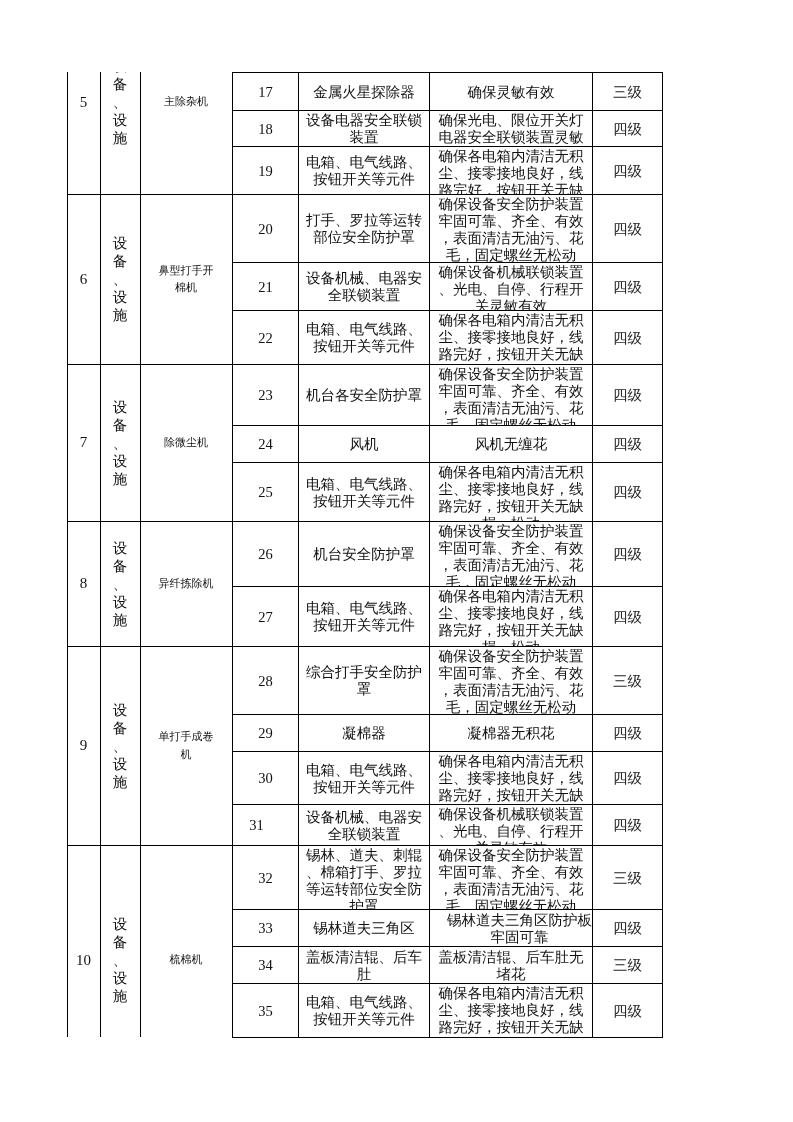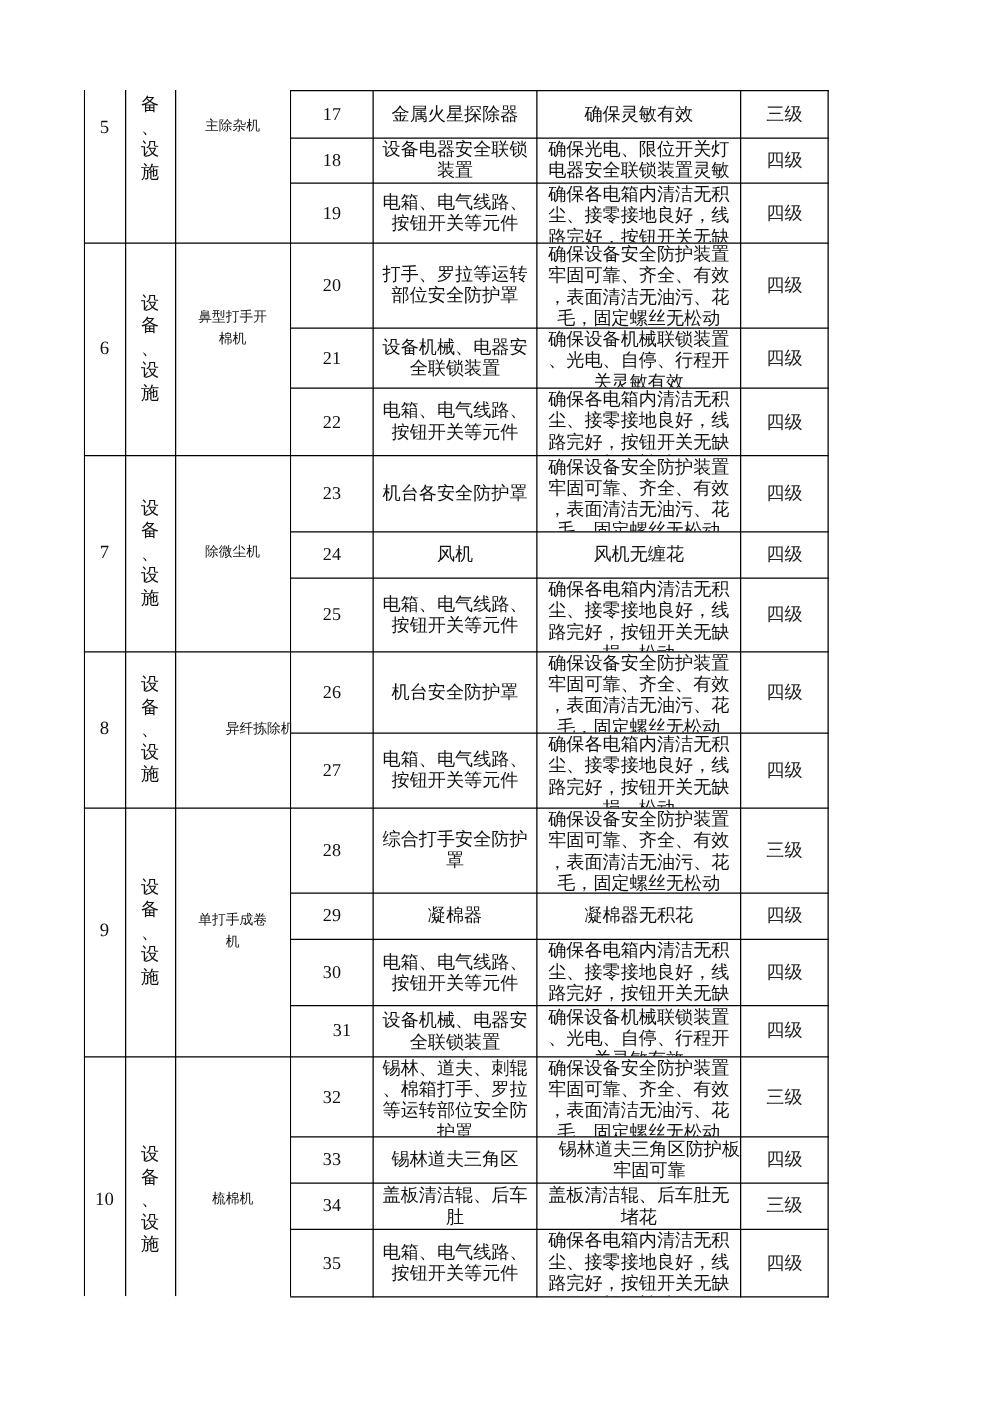--- a/index.html
+++ b/index.html
@@ -114,41 +114,41 @@
     <div class="gcell" style="left:73px;top:-62px;width:92px;height:184px;">
       <div class="mname">主除杂机</div>
     </div>
 
     <div class="gcell" style="left:0;top:122px;width:33px;height:170px;">
       <span class="gnum">6</span>
     </div>
     <div class="gcell" style="left:33px;top:122px;width:40px;height:170px;">
       <div class="vtext">设备、设施</div>
     </div>
-    <div class="gcell" style="left:73px;top:106px;width:92px;height:170px;">
+    <div class="gcell" style="left:73px;top:122px;width:92px;height:170px;">
       <div class="mname">鼻型打手开棉机</div>
     </div>
 
     <div class="gcell" style="left:0;top:292px;width:33px;height:157px;">
       <span class="gnum">7</span>
     </div>
     <div class="gcell" style="left:33px;top:292px;width:40px;height:157px;">
       <div class="vtext">设备、设施</div>
     </div>
     <div class="gcell" style="left:73px;top:292px;width:92px;height:157px;">
       <div class="mname">除微尘机</div>
     </div>
 
     <div class="gcell" style="left:0;top:449px;width:33px;height:125px;">
       <span class="gnum">8</span>
     </div>
     <div class="gcell" style="left:33px;top:449px;width:40px;height:125px;">
       <div class="vtext">设备、设施</div>
     </div>
-    <div class="gcell" style="left:73px;top:449px;width:92px;height:125px;margin-left:22px;">
+    <div class="gcell" style="left:73px;top:449px;width:92px;height:125px;">
       <div class="mname">异纤拣除机</div>
     </div>
 
     <div class="gcell" style="left:0;top:574px;width:33px;height:199px;">
       <span class="gnum">9</span>
     </div>
     <div class="gcell" style="left:33px;top:574px;width:40px;height:199px;">
       <div class="vtext">设备、设施</div>
     </div>
     <div class="gcell" style="left:73px;top:574px;width:92px;height:199px;">
@@ -396,21 +396,21 @@
       </div>
     <div class="rcell desc" style="left:430px;top:752px;width:162px;height:52px;">
         <div class="inner">确保各电箱内清洁无积尘、接零接地良好，线路完好，按钮开关无缺损、松动</div>
       </div>
     <div class="rcell level" style="left:593px;top:752px;width:69px;height:52px;">
         <div class="inner">四级</div>
       </div>
   </div>
 
   <div>
-    <div class="rcell num" style="left:241px;top:805px;width:65px;height:40px;align-items:center;">
+    <div class="rcell num" style="left:224px;top:805px;width:65px;height:40px;align-items:center;">
         <div class="inner">31</div>
       </div>
     <div class="rcell item" style="left:299px;top:805px;width:130px;height:40px;">
         <div class="inner">设备机械、电器安全联锁装置</div>
       </div>
     <div class="rcell desc" style="left:430px;top:805px;width:162px;height:40px;">
         <div class="inner">确保设备机械联锁装置、光电、自停、行程开关灵敏有效</div>
       </div>
     <div class="rcell level" style="left:593px;top:805px;width:69px;height:40px;">
         <div class="inner">四级</div>

